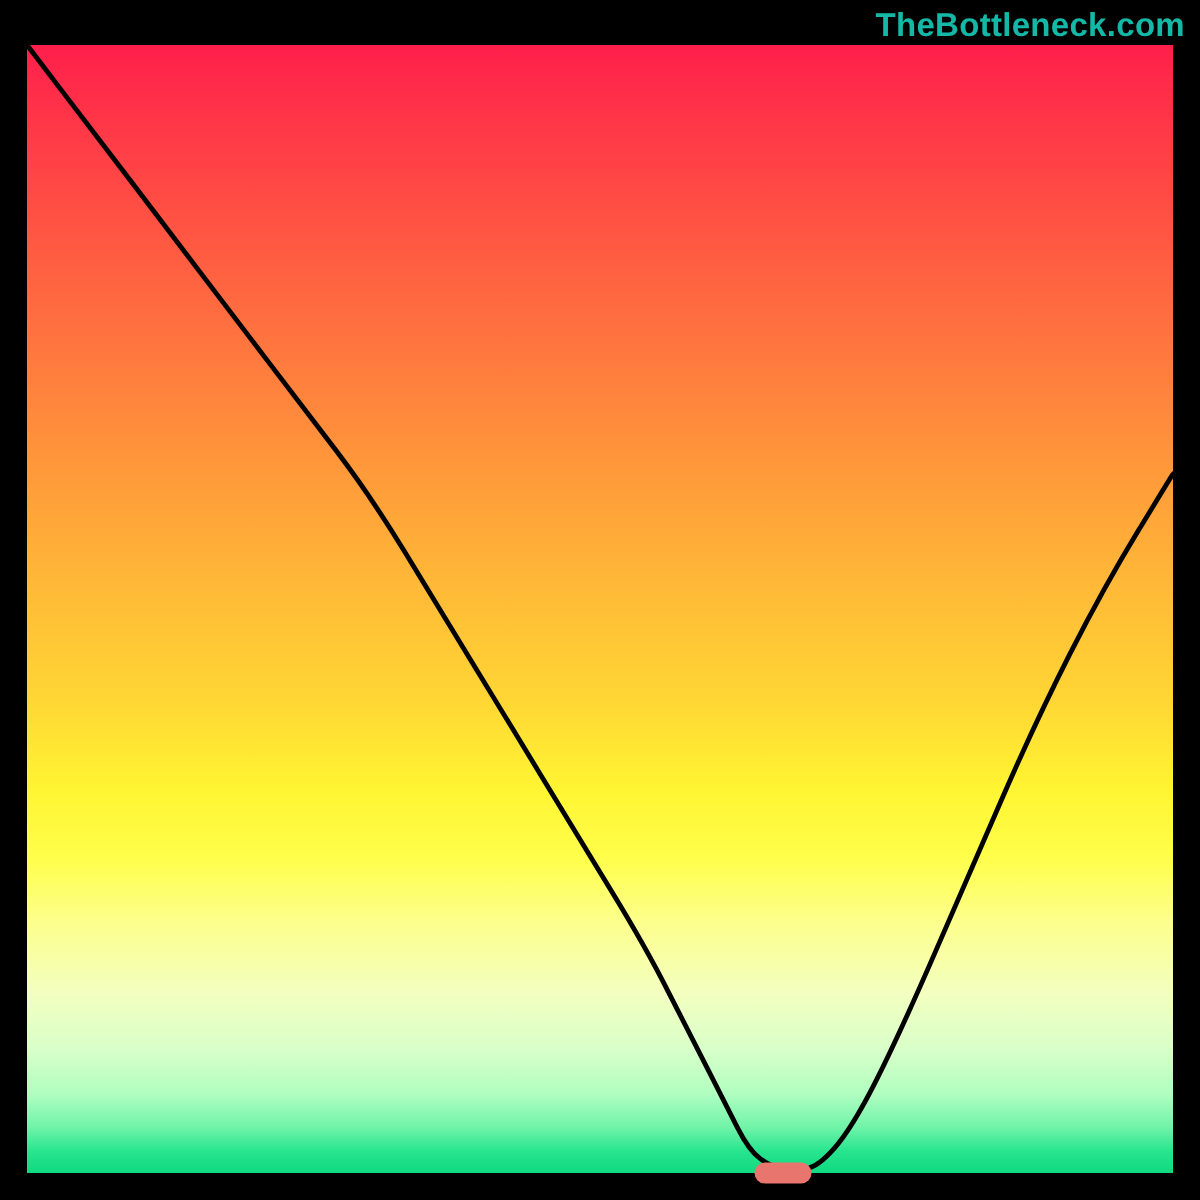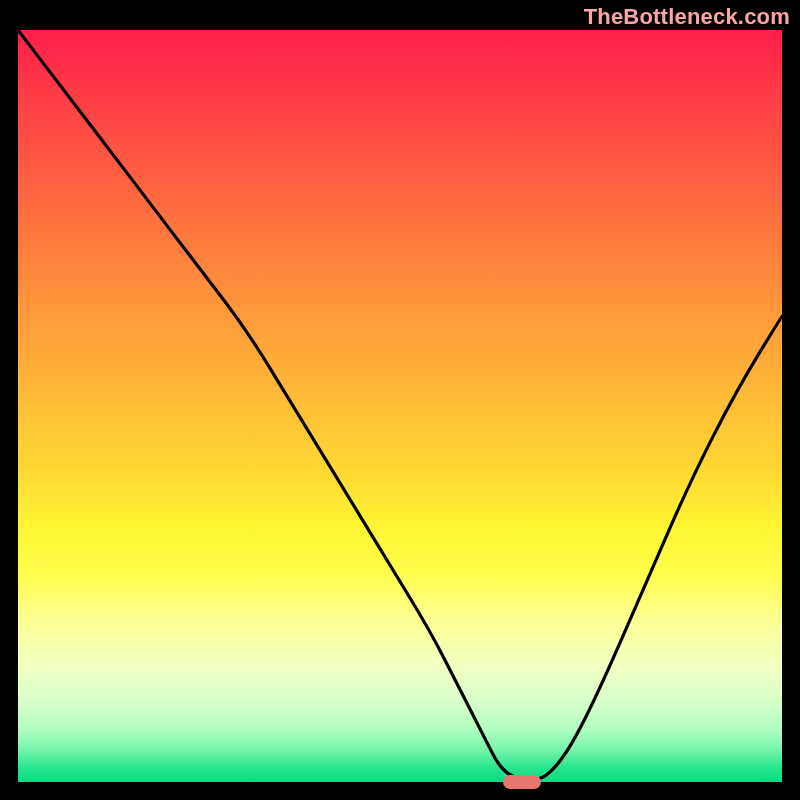--- a/index.html
+++ b/index.html
@@ -10,21 +10,21 @@
     height: 800px;
     background: #000;
   }
   .watermark {
     position: absolute;
     top: 4px;
     right: 10px;
     font-family: Arial, Helvetica, sans-serif;
     font-size: 22px;
     font-weight: bold;
-    color: #fca5a5;
+    color: #14b8a6;
     letter-spacing: 0.2px;
     z-index: 5;
   }
   .plot {
     position: absolute;
     left: 18px;
     top: 30px;
     width: 764px;
     height: 752px;
     background: linear-gradient(to bottom,

